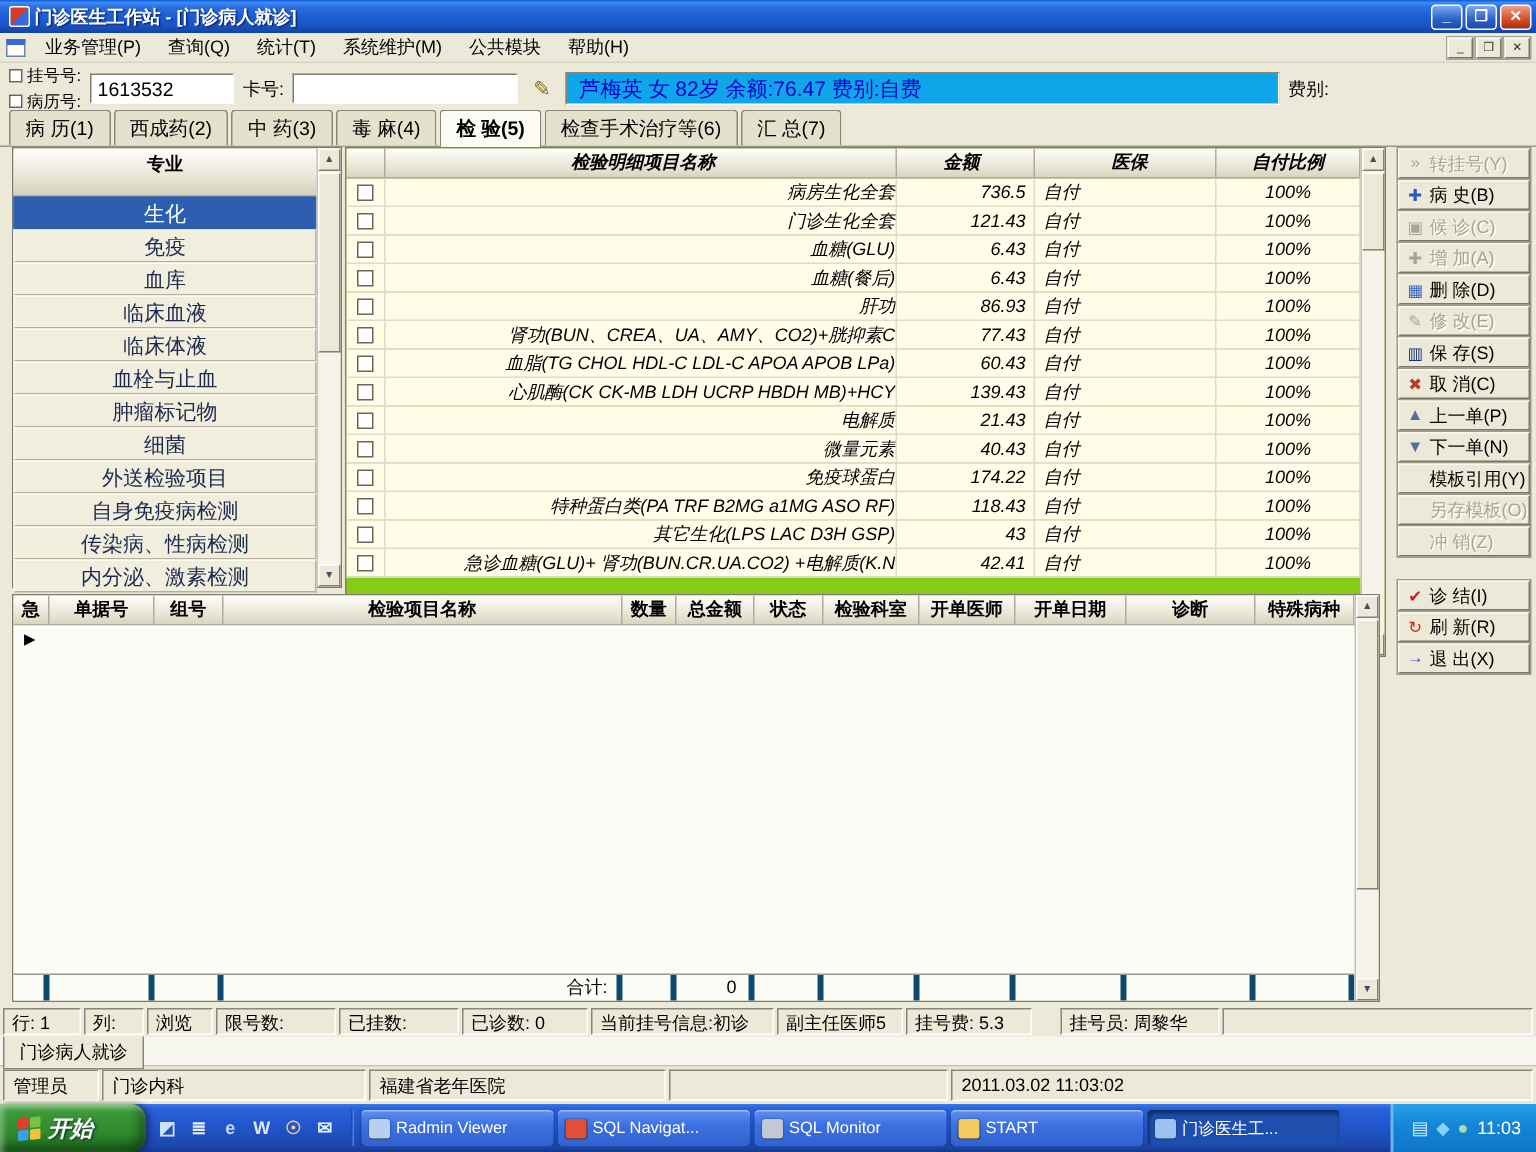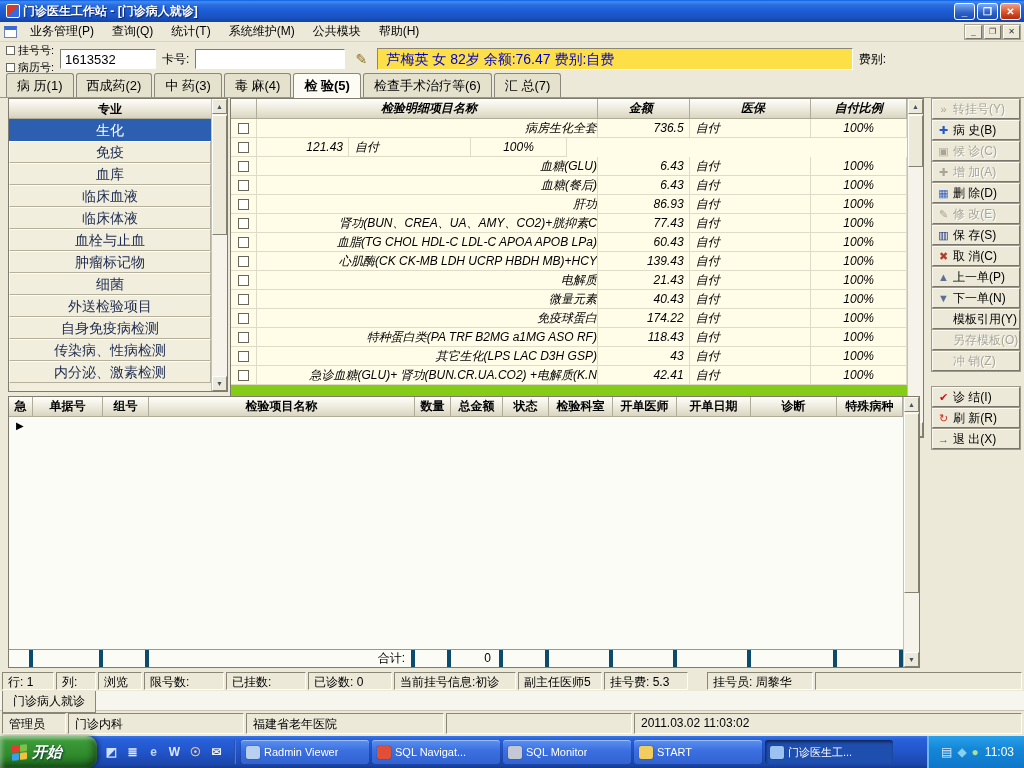--- a/index.html
+++ b/index.html
@@ -31,32 +31,32 @@
   .patientbar { position:absolute; top:42px; left:0; width:1024px; height:34px; display:flex; align-items:center; gap:6px; padding:0 6px; }
   .radio-col { display:flex; flex-direction:column; justify-content:center; gap:2px; }
   .rrow { display:flex; align-items:center; gap:3px; font-size:11px; white-space:nowrap; }
   .rbox { width:9px; height:9px; background:#fff; border:1px solid #6a675a; display:inline-block; }
   .field { height:20px; border:1px solid #7f7c6f; border-bottom-color:#fff; border-right-color:#fff; background:#fff; padding:0 4px; font-family:"Liberation Sans",sans-serif; font-size:13px; }
   .field.rec { width:96px; }
   .field.card { width:150px; }
   .plabel { white-space:nowrap; }
   .pen-btn { width:20px; height:20px; display:flex; align-items:center; justify-content:center; font-size:14px; color:#8a6d1f; }
   .pinfo { flex:1; height:22px; line-height:20px; border:1px solid #8a8778; border-bottom-color:#fff; border-right-color:#fff;
-    background:#fde047; color:#0000cc; font-size:14px; padding:0 8px; white-space:nowrap; overflow:hidden; }
+    background:#0ea5e9; color:#0000cc; font-size:14px; padding:0 8px; white-space:nowrap; overflow:hidden; }
   .plabel.fee { margin-right:132px; }
 
   
   .tabrow { position:absolute; top:76px; left:0; width:1024px; height:22px; padding-left:6px; display:flex; align-items:flex-end; border-bottom:1px solid #9a9788; }
   .tab { padding:3px 10px 2px; border:1px solid #8a887c; border-bottom:none; border-radius:3px 3px 0 0; background:#e4e1cc;
     margin-right:2px; font-size:13px; white-space:nowrap; position:relative; }
   .tab.active { background:#fdfcf4; font-weight:bold; top:1px; padding-bottom:3px; }
 
   
   .sidebar { position:absolute; left:8px; top:98px; width:220px; height:294px; border:1px solid #7f7c6f; background:#f2eedd; }
-  .side-header { height:20px; line-height:20px; text-align:center; font-weight:bold;
+  .side-header { height:32px; line-height:20px; text-align:center; font-weight:bold;
     background:linear-gradient(180deg,#fffefa,#e9e6d6 60%,#d6d2be); border-bottom:1px solid #b0ac9a; margin-right:16px; }
   .side-list { margin-right:16px; }
   .side-item { height:22px; line-height:20px; text-align:center; font-size:14px; color:#1c2a50;
     background:#f2eedd; border:1px solid; border-color:#fffdf2 #b4b09c #b4b09c #fffdf2; }
   .side-item.selected { background:#2c5fb0; color:#fff; border-color:#2c5fb0; }
 
   .items-panel { position:absolute; left:230px; top:98px; width:694px; height:340px; border:1px solid #7f7c6f; background:#84cc16;font-style:italic; }
   .items-header { display:flex; height:20px; margin-right:16px; background:linear-gradient(180deg,#fffefa,#e9e6d6 60%,#d6d2be); }
   .items-header .hc { border-right:1px solid #b0ac9a; border-bottom:1px solid #b0ac9a; font-weight:bold; text-align:center; line-height:19px; overflow:hidden; white-space:nowrap; }
   .itr { display:flex; height:19px; background:#fffce8; }
@@ -229,20 +229,21 @@
         </div>
         <div class="c c1">病房生化全套</div>
         <div class="c c2">736.5</div>
         <div class="c c3">自付</div>
         <div class="c c4">100%</div>
       </div>
       <div class="itr">
         <div class="c c0">
           <span class="cb"></span>
         </div>
+        <div class="c c1">门诊生化全套</div>
         <div class="c c2">121.43</div>
         <div class="c c3">自付</div>
         <div class="c c4">100%</div>
       </div>
       <div class="itr">
         <div class="c c0">
           <span class="cb"></span>
         </div>
         <div class="c c1">血糖(GLU)</div>
         <div class="c c2">6.43</div>

